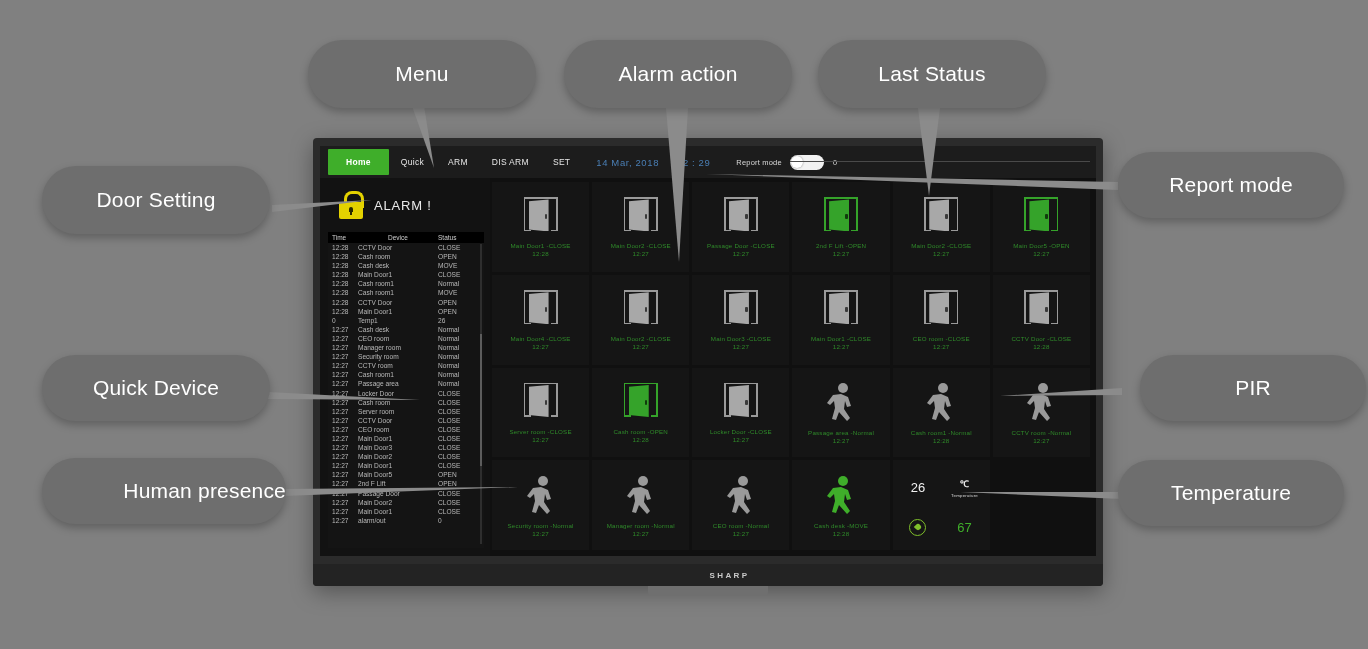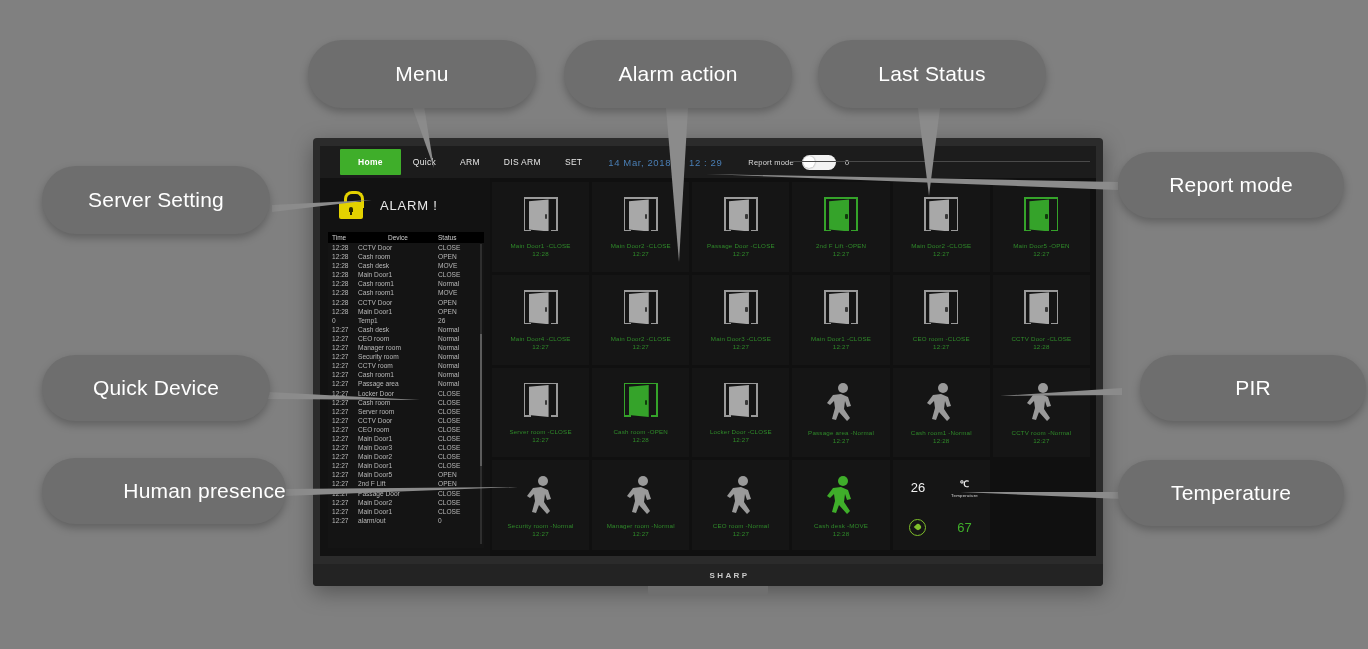--- a/index.html
+++ b/index.html
@@ -19,40 +19,40 @@
       display:flex;align-items:center;justify-content:center;}
   #tv-logo{color:#c9c9c9;font-size:8px;letter-spacing:2.4px;font-weight:bold;margin-left:43px;}
   #tv-stand{position:absolute;left:50%;transform:translateX(-50%);bottom:-10px;
       width:120px;height:10px;background:#6f6f6f;border-radius:0 0 4px 4px;}
 
   
   #app{position:absolute;inset:0;background:#101010;display:flex;flex-direction:column;}
 
   
   #topbar{height:32px;background:#1c1c1c;display:flex;align-items:center;
-      padding-left:20px;flex:0 0 auto;position:relative;}
+      padding-left:8px;flex:0 0 auto;position:relative;}
   .nav-item{color:#e6e6e6;font-size:8.5px;padding:0 12px;line-height:18px;letter-spacing:.3px;}
   .nav-item.active{background:#3fae2a;color:#fff;padding:4px 18px;border-radius:1px;
       font-weight:bold;}
   #dt-date,#dt-time{color:#4a7fb5;font-size:9.5px;letter-spacing:.6px;margin-left:14px;}
   #dt-time{margin-left:18px;}
   #report-mode-label{color:#d8d8d8;font-size:7.5px;margin-left:26px;letter-spacing:.2px;}
   #report-toggle{margin-left:8px;width:34px;height:15px;border-radius:8px;background:#f2f2f2;
       position:relative;}
   #report-toggle .knob{position:absolute;left:1.5px;top:1.5px;width:12px;height:12px;
       border-radius:50%;background:#fff;box-shadow:0 0 2px rgba(0,0,0,.45);}
   #report-toggle-value{color:#cfcfcf;font-size:8px;margin-left:9px;}
   #topbar-rule{position:absolute;right:6px;top:15px;width:300px;height:1px;background:#4a4a4a;}
 
   
   #body{flex:1;display:flex;min-height:0;}
 
   
   #left{width:170px;background:#121212;display:flex;flex-direction:column;flex:0 0 auto;}
-  #alarm-row{height:54px;display:flex;align-items:center;padding-left:18px;gap:16px;}
+  #alarm-row{height:54px;display:flex;align-items:center;padding-left:18px;gap:10px;}
   #alarm-text{color:#e9e9e9;font-size:13px;letter-spacing:.8px;}
   .lock-ico{width:26px;height:28px;position:relative;}
   .lock-ico .shackle{position:absolute;left:6px;top:0;width:14px;height:14px;
       border:3.5px solid #e4d200;border-bottom:none;border-radius:8px 8px 0 0;}
   .lock-ico .bodyb{position:absolute;left:1px;top:11px;width:24px;height:17px;
       background:#e4d200;border-radius:2px;}
   .lock-ico .hole{position:absolute;left:11px;top:16px;width:4px;height:5px;
       background:#2a2a00;border-radius:2px 2px 0 0;}
   .lock-ico .hole:after{content:"";position:absolute;left:1px;top:4px;width:2px;height:4px;background:#2a2a00;}
 
@@ -143,21 +143,21 @@
 <div class="callout" style="left:308px;top:40px;width:228px;height:68px;">
   <span>Menu</span>
 </div>
 <div class="callout" style="left:564px;top:40px;width:228px;height:68px;">
   <span>Alarm action</span>
 </div>
 <div class="callout" style="left:818px;top:40px;width:228px;height:68px;">
   <span>Last Status</span>
 </div>
 <div class="callout" style="left:42px;top:166px;width:228px;height:68px;">
-  <span>Server Setting</span>
+  <span>Door Setting</span>
 </div>
 <div class="callout" style="left:1118px;top:152px;width:226px;height:66px;">
   <span>Report mode</span>
 </div>
 <div class="callout" style="left:42px;top:355px;width:228px;height:66px;">
   <span>Quick Device</span>
 </div>
 <div class="callout" style="left:1140px;top:355px;width:226px;height:66px;">
   <span>PIR</span>
 </div>

